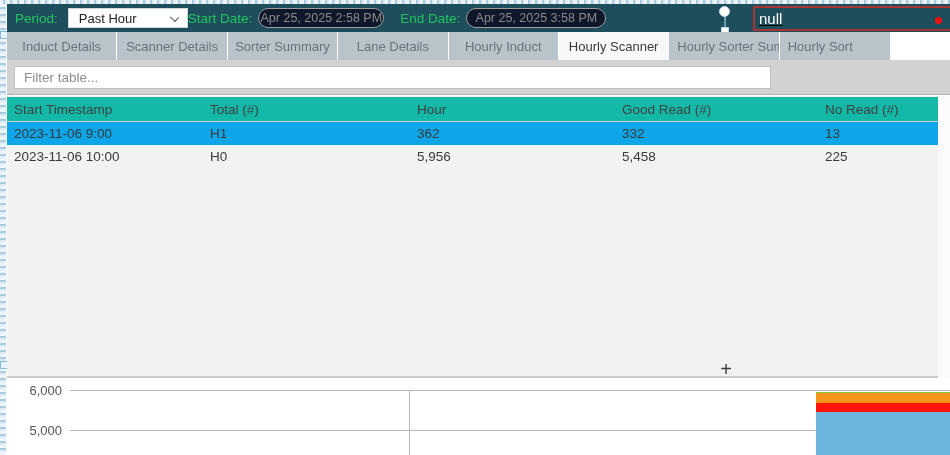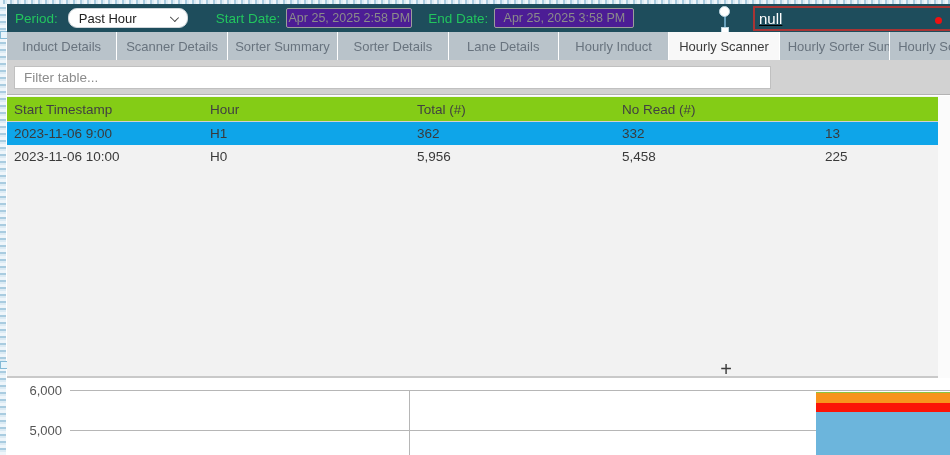--- a/index.html
+++ b/index.html
@@ -14,29 +14,29 @@
   .edge-handle { position:absolute; width:8px; height:8px; background:#e8f4fb;
     border:1px solid #85bad6; }
   .edge-handle.h1 { left:0; top:31px; }
   .edge-handle.h2 { left:0; top:361px; }
 
   
   .toolbar { position:absolute; left:7px; top:4px; width:943px; height:28px;
     background:#1e4d5c; display:flex; align-items:center; }
   .tb-label { color:#22c55e; font-size:13.5px; white-space:nowrap; }
   .tb-select { position:relative; margin-left:10px; width:120px; height:20px;
-    background:#ffffff; border:1px solid #cfd6da; border-radius:9px;
+    background:#ffffff; border:1px solid #cfd6da; border-radius:0;
     font-size:13px; color:#222; display:flex; align-items:center; padding-left:10px; cursor:default; }
   .chev { position:absolute; right:9px; top:5px; width:7px; height:7px;
     border-right:1.6px solid #444; border-bottom:1.6px solid #444; transform:rotate(45deg) scale(1,0.85); }
-  .tb-input { margin-left:6px; width:126px; height:20px; background:#4c1d95;
-    border:1px solid #9c9c9c; border-radius:2px; color:#8b8b8b; font-size:12.5px;
+  .tb-input { margin-left:6px; width:126px; height:20px; background:#0f172a;
+    border:1px solid #9c9c9c; border-radius:10px; color:#8b8b8b; font-size:12.5px;
     display:flex; align-items:center; justify-content:center; white-space:nowrap; }
   .tb-input.end { width:140px; }
-  .ml8{margin-left:8px;} .ml12{margin-left:28px;} .ml16{margin-left:16px;}
+  .ml8{margin-left:8px;} .ml12{margin-left:0;} .ml16{margin-left:16px;}
 
   
   .sel-line { position:absolute; left:724px; top:11px; width:2px; height:19px; background:#67a0bb; }
   .sel-circle { position:absolute; left:719px; top:6px; width:11px; height:11px;
     border-radius:50%; background:#ffffff; border:1px solid #bed7e2; }
   .sel-square { position:absolute; left:721px; top:27px; width:8px; height:8px;
     background:#ffffff; border:1px solid #bed7e2; }
 
   
   .red-box { position:absolute; left:753px; top:6px; width:200px; height:25px;
@@ -62,21 +62,21 @@
     background:#ffffff; border:1px solid #c0c0c0; border-radius:0;
     font-size:13.5px; color:#0f172a; padding-left:9px; font-family:"Liberation Sans",sans-serif; }
   .filter-input::placeholder { color:#8c8c8c; }
 
   
   .tablewrap { position:absolute; left:7px; top:96px; width:943px; height:282px;
     background:#f2f2f2; border-bottom:2px solid #c9c9c9; }
   .trow { position:absolute; left:0; width:931px; display:grid;
     grid-template-columns:196px 207px 205px 203px 1fr; padding-left:7px;
     align-items:center; font-size:13.5px; }
-  .thead { top:1px; height:24px; background:#84cc16; color:#414141; }
+  .thead { top:1px; height:24px; background:#14b8a6; color:#414141; }
   .thead-shadow { position:absolute; left:0; top:25px; width:931px; height:6px;
     background:linear-gradient(180deg, rgba(160,160,160,0.45), rgba(160,160,160,0)); }
   .r1 { top:26px; height:23px; background:#0ea5e9; color:#3a3a3a; }
   .r2 { top:49px; height:23px; background:#f2f2f2; color:#3a3a3a; }
   .scrolltrack { position:absolute; left:931px; top:0; width:12px; height:282px; background:#fbfbfb; }
   .plus-btn { position:absolute; left:708px; top:264px; width:22px; height:20px;
     color:#3c3c3c; font-size:20px; line-height:18px; text-align:center; cursor:pointer; }
 
   
   .chart { position:absolute; left:14px; top:380px; width:943px; height:75px;
@@ -122,23 +122,20 @@
   <div class="tab">
       <span>Induct Details</span>
     </div>
   <div class="tab">
       <span>Scanner Details</span>
     </div>
   <div class="tab">
       <span>Sorter Summary</span>
     </div>
   <div class="tab">
-      <span>Sorter Details</span>
-    </div>
-  <div class="tab">
       <span>Lane Details</span>
     </div>
   <div class="tab">
       <span>Hourly Induct</span>
     </div>
   <div class="tab active">
       <span>Hourly Scanner</span>
     </div>
   <div class="tab clipL">
       <span>Hourly Sorter Summary</span>
@@ -148,22 +145,23 @@
     </div>
 </div>
 
 <div class="filterbar">
   <input class="filter-input" type="text" placeholder="Filter table..." style="">
 </div>
 
 <div class="tablewrap">
   <div class="trow thead">
     <span>Start Timestamp</span>
+    <span>Total (#)</span>
     <span>Hour</span>
-    <span>Total (#)</span>
+    <span>Good Read (#)</span>
     <span>No Read (#)</span>
   </div>
   <div class="thead-shadow"></div>
   <div class="trow r1">
     <span>2023-11-06 9:00</span>
     <span>H1</span>
     <span>362</span>
     <span>332</span>
     <span>13</span>
   </div>

